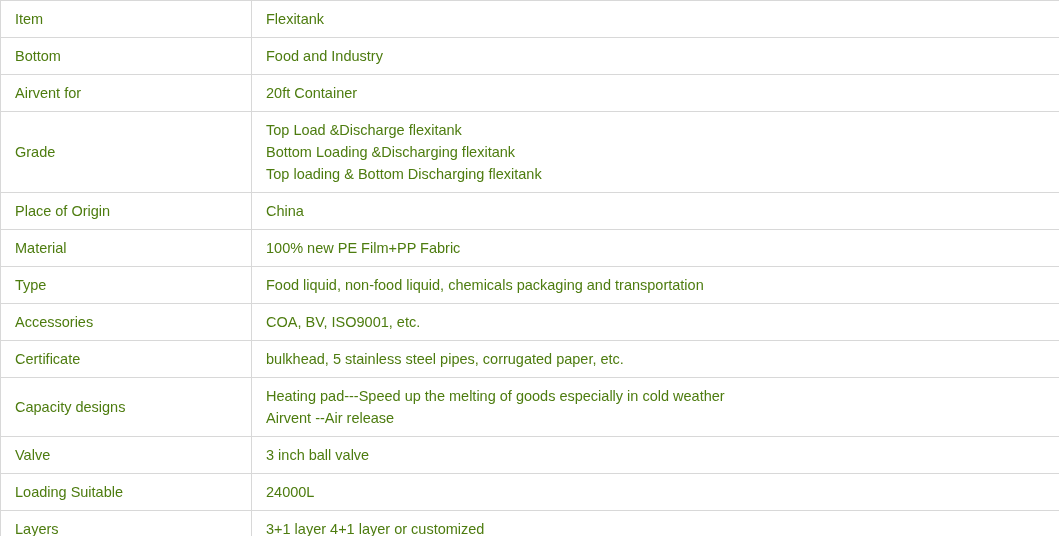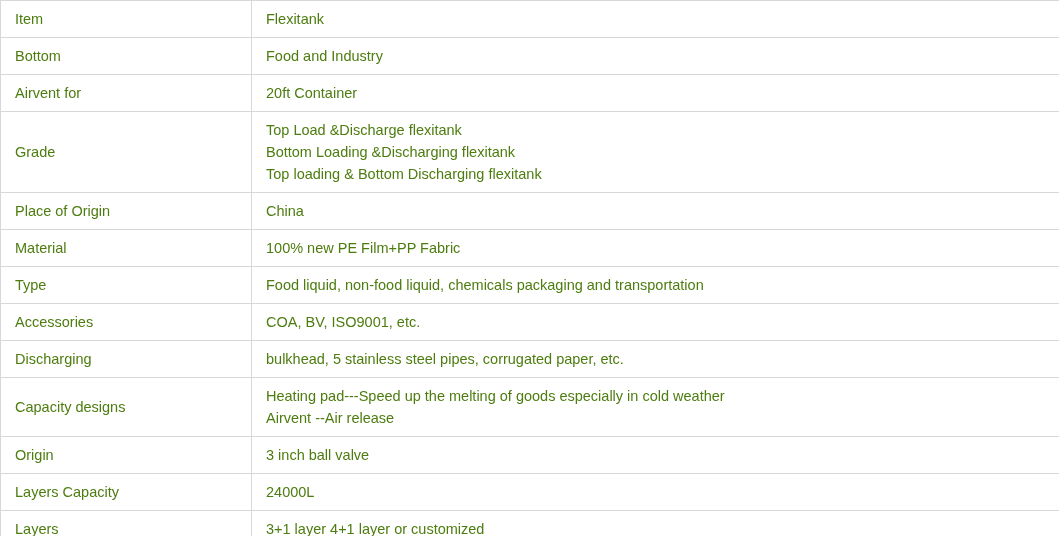--- a/index.html
+++ b/index.html
@@ -96,40 +96,40 @@
           <span class="value-line">Food liquid, non-food liquid, chemicals packaging and transportation</span>
         </td>
       </tr>
       <tr class="row-h1">
         <td class="label-cell">Accessories</td>
         <td class="value-cell">
           <span class="value-line">COA, BV, ISO9001, etc.</span>
         </td>
       </tr>
       <tr class="row-h1">
-        <td class="label-cell">Discharging</td>
+        <td class="label-cell">Certificate</td>
         <td class="value-cell">
           <span class="value-line">bulkhead, 5 stainless steel pipes, corrugated paper, etc.</span>
         </td>
       </tr>
       <tr class="row-h2">
         <td class="label-cell">Capacity designs</td>
         <td class="value-cell">
           <span class="value-line">Heating pad---Speed up the melting of goods especially in cold weather</span>
           <span class="value-line">Airvent --Air release</span>
         </td>
       </tr>
       <tr class="row-h1">
-        <td class="label-cell">Origin</td>
+        <td class="label-cell">Valve</td>
         <td class="value-cell">
           <span class="value-line">3 inch ball valve</span>
         </td>
       </tr>
       <tr class="row-h1">
-        <td class="label-cell">Layers Capacity</td>
+        <td class="label-cell">Loading Suitable</td>
         <td class="value-cell">
           <span class="value-line">24000L</span>
         </td>
       </tr>
       <tr class="row-h1">
         <td class="label-cell">Layers</td>
         <td class="value-cell">
           <span class="value-line">3+1 layer 4+1 layer or customized</span>
         </td>
       </tr>

